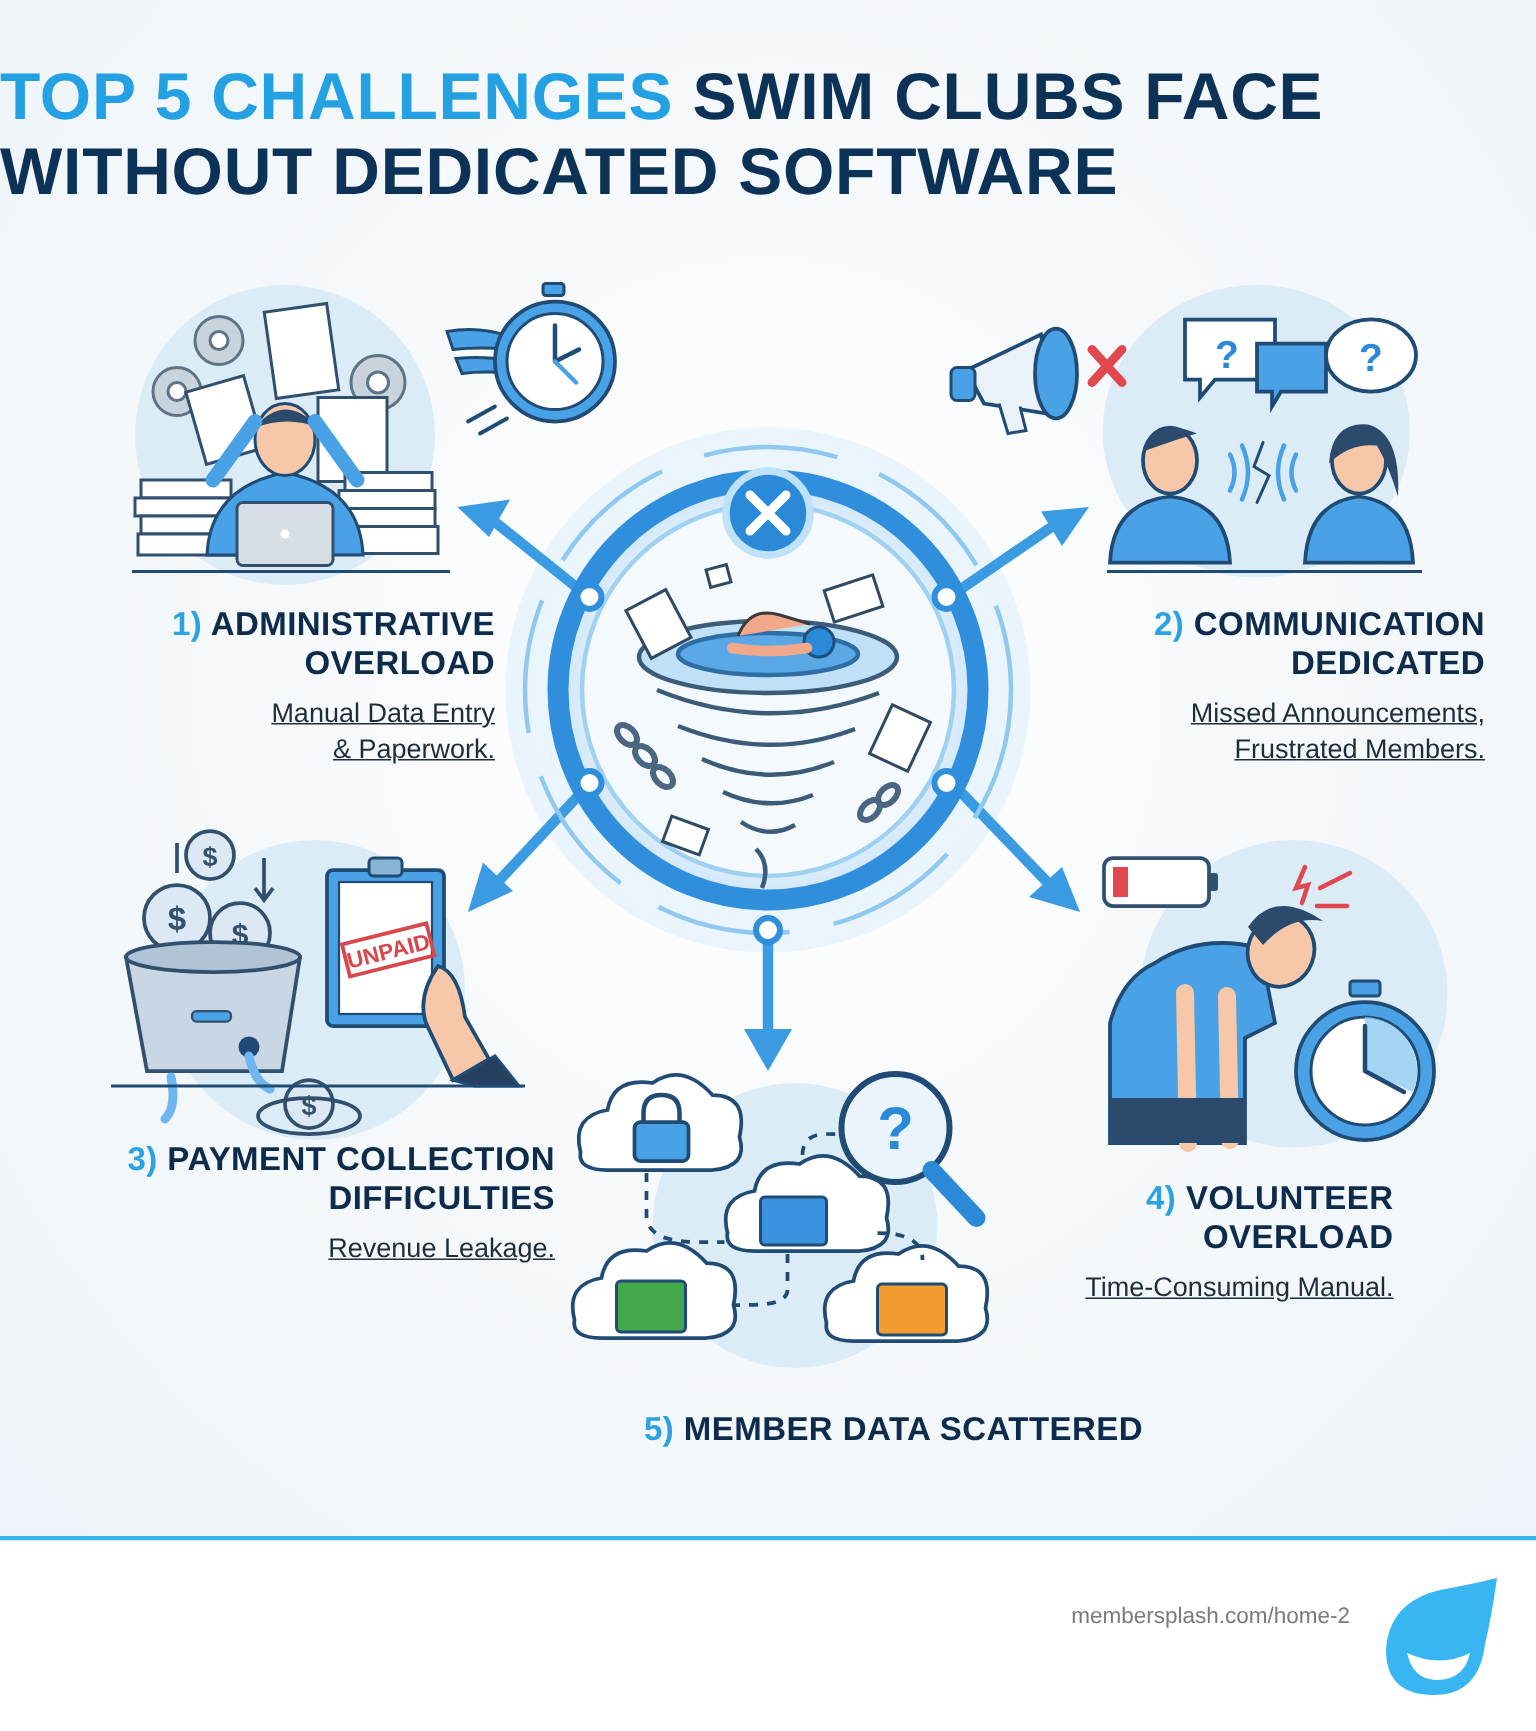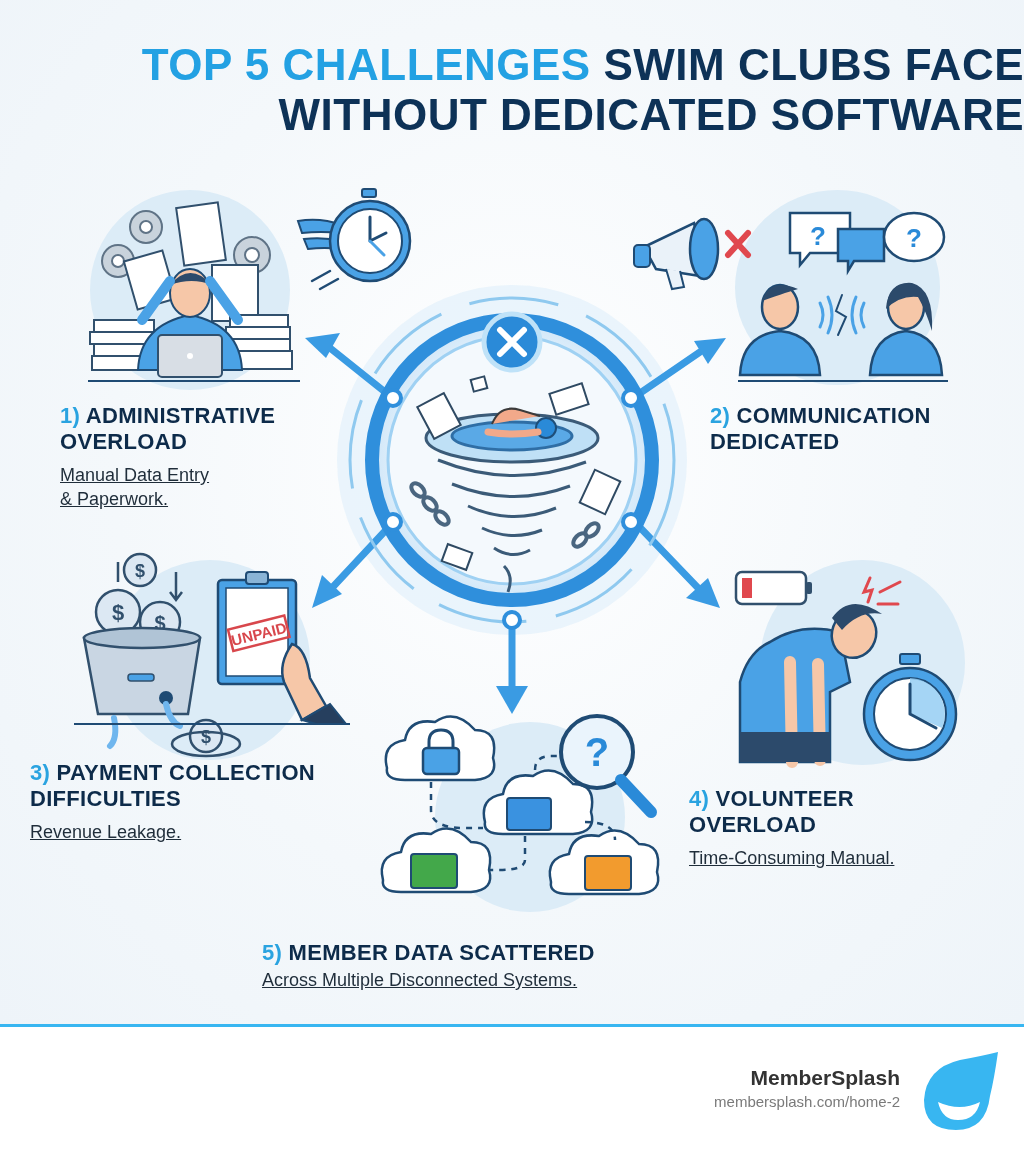--- a/index.html
+++ b/index.html
@@ -7,27 +7,27 @@
   body { font-family: "Liberation Sans", "DejaVu Sans", sans-serif; position: relative; }
 
   .canvas {
     position: absolute; left: 0; top: 0; width: 1024px; height: 1024px;
     background: radial-gradient(ellipse at 50% 45%, #ffffff 0%, #f4f8fb 55%, #eef4f9 100%);
   }
   .divider { position: absolute; left: 0; top: 1024px; width: 1024px; height: 3px; background: #38b6f1; }
   .footer { position: absolute; left: 0; top: 1027px; width: 1024px; height: 127px; background: #ffffff; }
 
   .title {
-    position: absolute; left: 0; top: 40px; width: 1024px; text-align: right;
+    position: absolute; left: 0; top: 40px; width: 1024px; text-align: left;
     font-weight: 700; font-size: 44px; line-height: 50px; letter-spacing: 0.5px;
     color: #0d3257;
   }
   .title .accent { color: #23a1e3; }
 
-  .challenge { position: absolute; text-align: left; color: #0d2b4a; }
+  .challenge { position: absolute; text-align: right; color: #0d2b4a; }
   .challenge .heading { font-weight: 700; font-size: 22px; line-height: 26px; letter-spacing: 0.3px; }
   .challenge .num { color: #2aa3e0; }
   .challenge .desc { font-size: 18px; line-height: 24px; color: #1f2d3a; margin-top: 8px; text-decoration: underline; }
 
   .illus { position: absolute; }
   .blob { position: absolute; border-radius: 50%; background: #dcecf7; }
 
   .brand { position: absolute; right: 124px; top: 1066px; text-align: right; }
   .brand .name { font-weight: 700; font-size: 21px; color: #333333; line-height: 24px; }
   .brand .url { font-size: 15px; color: #7a7a7a; line-height: 24px; }
@@ -216,20 +216,24 @@
       <span>&amp; Paperwork.</span>
     </div>
   </div>
 
   <div class="challenge" style="left:710px;top:403px;width:280px;">
     <div class="heading">
       <span class="num">2)</span>
       <span>COMMUNICATION</span><br>
       <span>DEDICATED</span>
     </div>
+    <div class="desc">
+      <span>Missed Announcements,</span><br>
+      <span>Frustrated Members.</span>
+    </div>
   </div>
 
   <div class="illus" style="left:70px;top:548px;width:280px;height:230px;">
     <div class="blob" style="left:40px;top:12px;width:200px;height:200px;"></div>
     <svg width="280" height="230" viewBox="0 0 280 230" style="position:absolute;left:0;top:0">
       <g fill="#dce8f3" stroke="#31506d" stroke-width="2.5">
         <circle cx="70" cy="22" r="16"></circle>
           <circle cx="48" cy="64" r="22"></circle>
           <circle cx="90" cy="74" r="20"></circle>
         <circle cx="136" cy="188" r="16"></circle>
@@ -350,29 +354,25 @@
         <path d="M246 80 L276 112" stroke="#2a8ad8" stroke-width="12" stroke-linecap="round"></path>
       </g>
     </svg>
   </div>
 
   <div class="challenge" style="left:262px;top:940px;width:500px;">
     <div class="heading">
       <span class="num">5)</span>
       <span>MEMBER DATA SCATTERED</span>
     </div>
-    <div class="desc" style="margin-top:2px">
-      <span>Across Multiple Disconnected Systems.</span>
-    </div>
   </div>
 </div>
 
 <div class="divider"></div>
 
 <div class="footer"></div>
 <div class="brand">
-  <div class="name">MemberSplash</div>
   <div class="url">membersplash.com/home-2</div>
 </div>
 <svg class="logo" viewBox="0 0 80 82">
   <path d="M78 2 Q74 30 70 46 Q66 80 36 80 Q4 80 4 50 Q6 18 40 10 Q62 6 78 2 Z" fill="#38b6f1"></path>
   <path d="M18 52 Q40 62 60 52 Q56 70 38 70 Q22 70 18 52 Z" fill="#ffffff"></path>
 </svg>
 
 </body></html>

